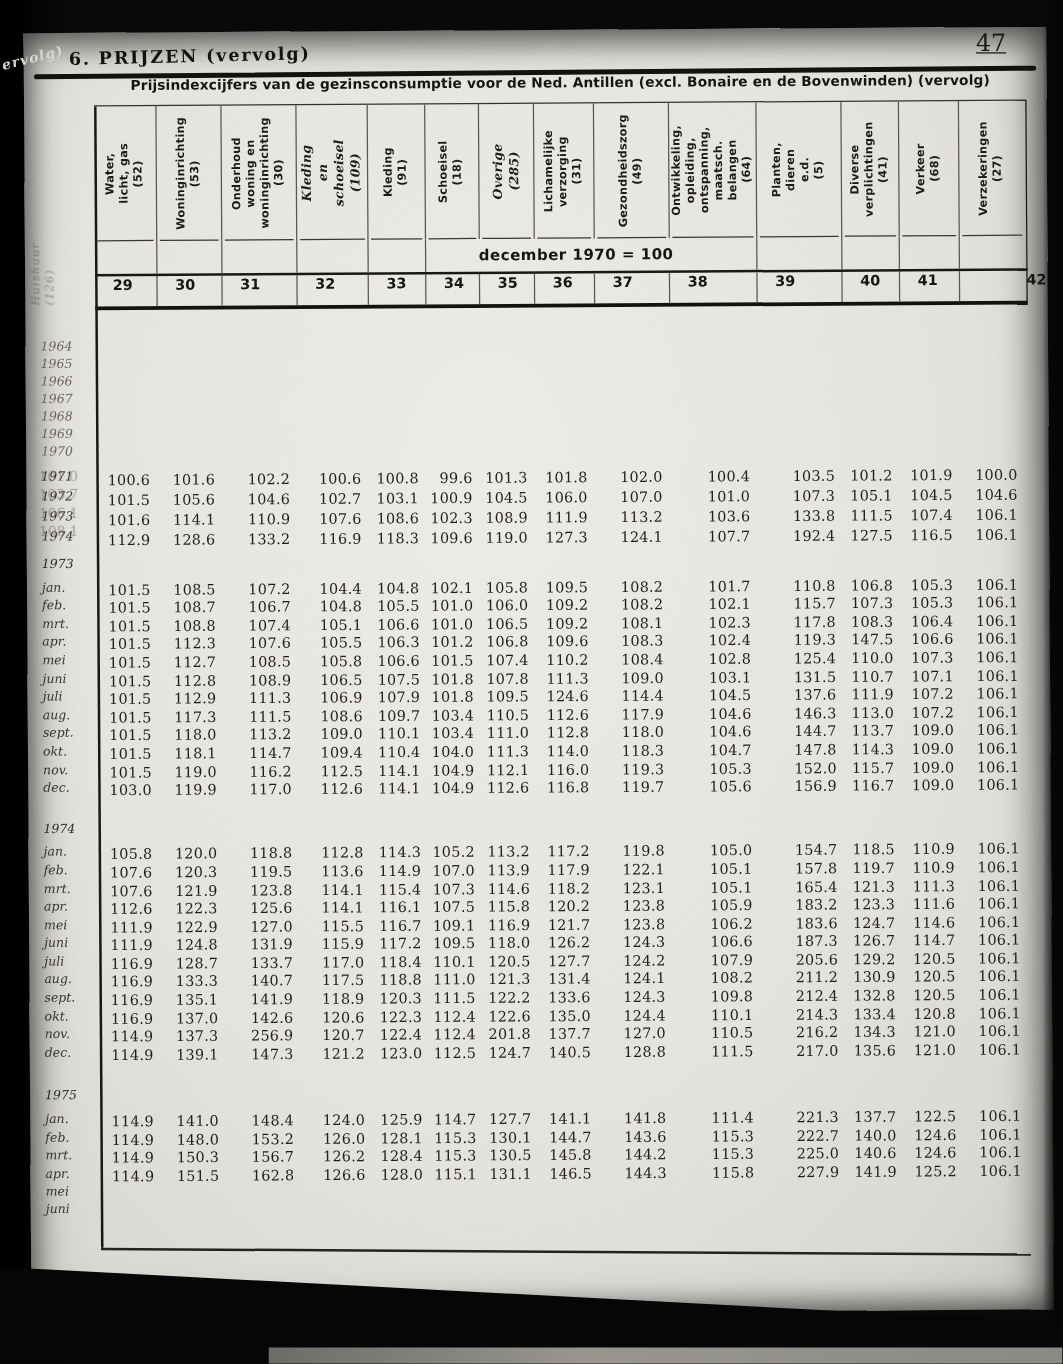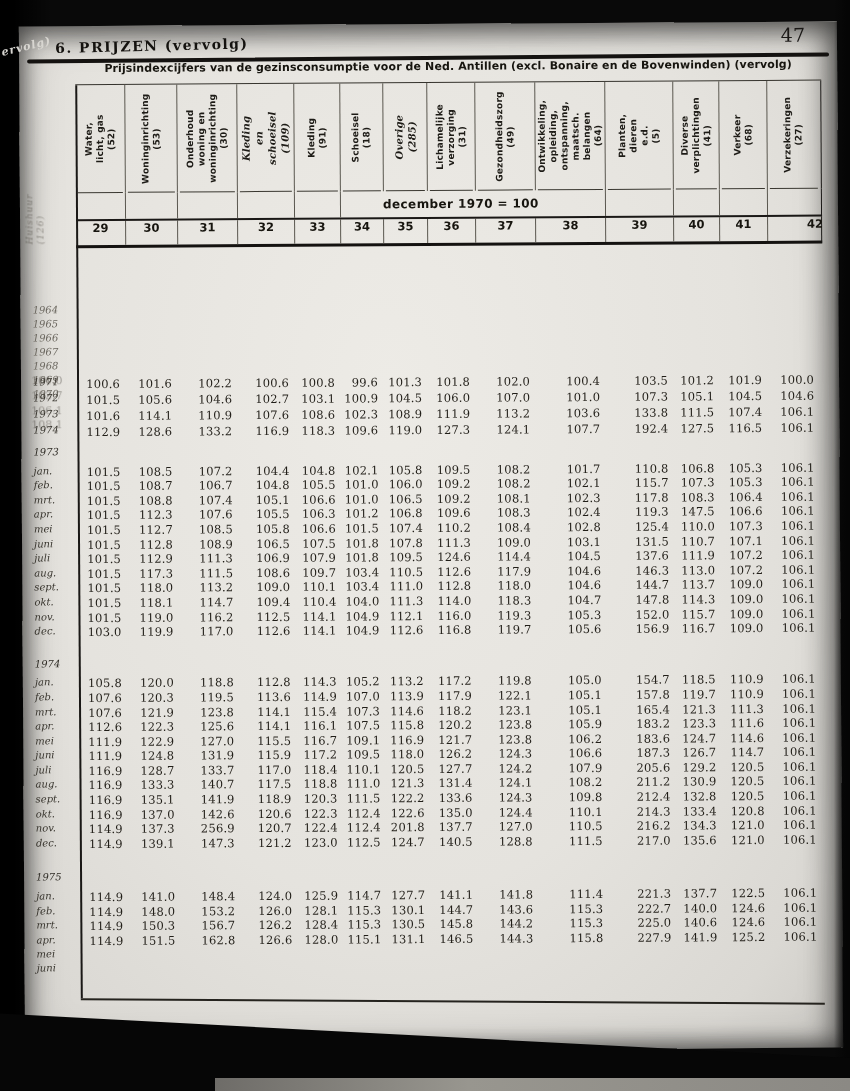--- a/index.html
+++ b/index.html
@@ -24,21 +24,21 @@
     background:linear-gradient(90deg,#000 26%,rgba(0,0,0,.55) 60%,rgba(0,0,0,0) 100%);}
   .right-edge{position:absolute;right:0;top:0;width:16px;height:1091px;
     background:linear-gradient(270deg,#050505 18%,rgba(5,5,5,0) 100%);}
   .bottom-black{position:absolute;left:-30px;top:1012px;width:960px;height:160px;
     background:#060606;transform:rotate(3deg);transform-origin:left top;}
   .bottom-sliver{position:absolute;left:215px;top:1078px;width:635px;height:13px;
     background:linear-gradient(90deg,#6e6c68,#98968f 40%,#8b8984);}
   .edge-text{position:absolute;left:1px;top:40px;transform:rotate(-14deg);
     font:italic bold 11px "DejaVu Serif",serif;color:#d8d6d1;letter-spacing:1px;}
   
-  .page-num{position:absolute;right:32px;top:2px;font:19px "DejaVu Serif",serif;color:#1a1816;}
+  .page-num{position:absolute;right:32px;top:2px;font:19px "DejaVu Serif",serif;color:#1a1816;text-decoration:underline;}
   .section-title{position:absolute;left:36px;top:12px;transform:rotate(-1deg);
     font:bold 14px "DejaVu Serif",serif;letter-spacing:1.5px;color:#14120f;}
   .thick-rule{position:absolute;left:8px;top:32px;width:802px;height:4px;background:#141210;
     transform:rotate(-0.15deg);border-radius:2px;}
   .ghost-rot{position:absolute;left:4px;top:108px;height:110px;
     writing-mode:vertical-rl;transform:rotate(180deg);white-space:pre-line;
     font:italic 9px "DejaVu Serif",serif;color:rgba(70,66,58,.45);filter:blur(.5px);
     letter-spacing:1px;line-height:1.3;}
   .ghost-nums{position:absolute;left:0;top:348px;width:46px;}
   .ghost-nums div{height:14.8px;line-height:14.8px;padding-left:10px;
@@ -56,34 +56,34 @@
   .rot{position:absolute;left:50%;top:50%;transform:translate(-50%,-50%) rotate(180deg);
     writing-mode:vertical-rl;white-space:pre-line;text-align:center;
     font:bold 9px "DejaVu Sans",sans-serif;line-height:1.25;letter-spacing:.2px;color:#1d1b16;}
   .col-head.it .rot{font:italic 600 10px "DejaVu Serif",serif;line-height:1.3;}
   .band{height:26px;border-right:1.5px solid #1a1816;border-bottom:2px solid #1a1816;position:relative;}
   .bcell{border-right:1px solid #5a574f;}
   .bcell.nob,.bcell:last-child{border-right:none;}
   .band-text{position:absolute;left:50%;top:50%;transform:translate(-42%,-50%);
     font:bold 12px "DejaVu Sans",sans-serif;letter-spacing:.4px;color:#17150f;white-space:nowrap;text-align:right;}
   .nums{height:24px;border-right:1.5px solid #1a1816;border-bottom:3px solid #141210;}
-  .ncell{border-right:1px solid #5a574f;text-align:center;line-height:23px;
-    font:bold 11.5px "DejaVu Sans",sans-serif;color:#17150f;}
+  .ncell{border-right:1px solid #5a574f;text-align:left;line-height:23px;
+    font:bold 11.5px "DejaVu Sans",sans-serif;color:#17150f;margin-left:14px;}
   .ncell:last-child{border-right:none;padding-left:39px;}
   .vline{position:absolute;left:56px;top:59px;width:2px;height:913px;background:#1a1816;}
   .bottom-rule{position:absolute;left:56px;top:972px;width:744px;height:2px;background:#25231e;
     transform:rotate(.7deg);transform-origin:left center;}
   
   .rows{position:absolute;left:8px;top:222px;width:792px;}
   .line{display:grid;grid-template-columns:48px 50px 52px 60px 57px 46px 43px 44px 48px 60px 70px 68px 46px 48px 52px;}
   .h14{height:14px;line-height:14px;}
   .h15{height:14.6px;line-height:14.6px;}
   .h16{height:16px;line-height:16px;}
   .rlabel{font:italic 10px "DejaVu Serif",serif;color:#38352e;padding-left:4px;}
-  .rlabel.ghosty{color:#6b675f;margin-top:32px;}
+  .rlabel.ghosty{color:#6b675f;}
   .rlabel.gyear{color:#2e2b25;}
   .ghead{margin-bottom:4px;}
   .cell{text-align:right;padding-right:7px;font-size:11.5px;color:#211e18;letter-spacing:.2px;
     font-family:"DejaVu Serif",serif;}
 </style>
 </head>
 <body>
 
 <div class="spine"></div>
 

